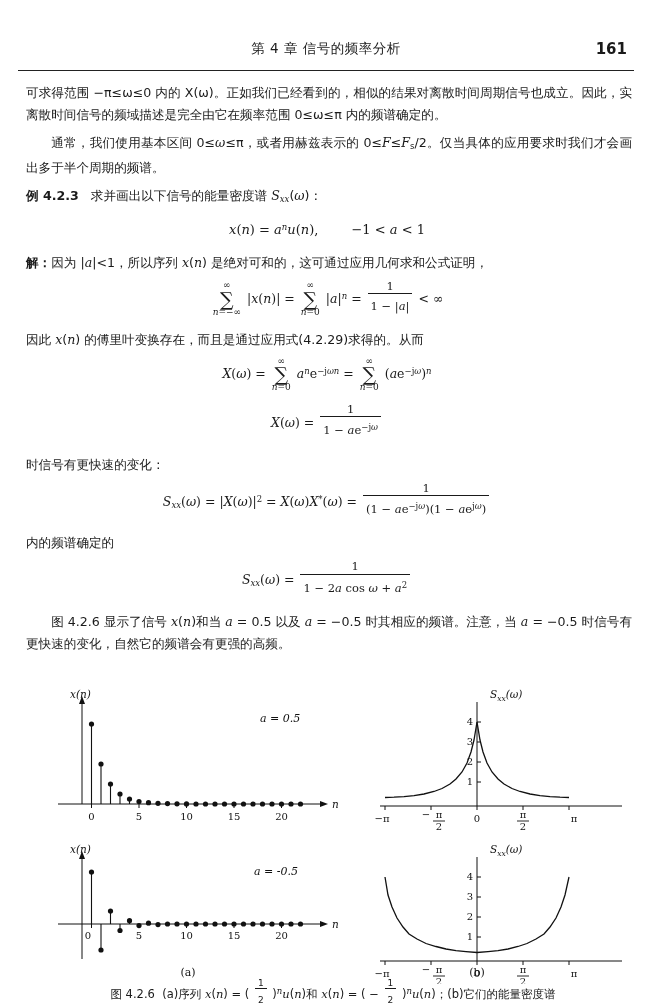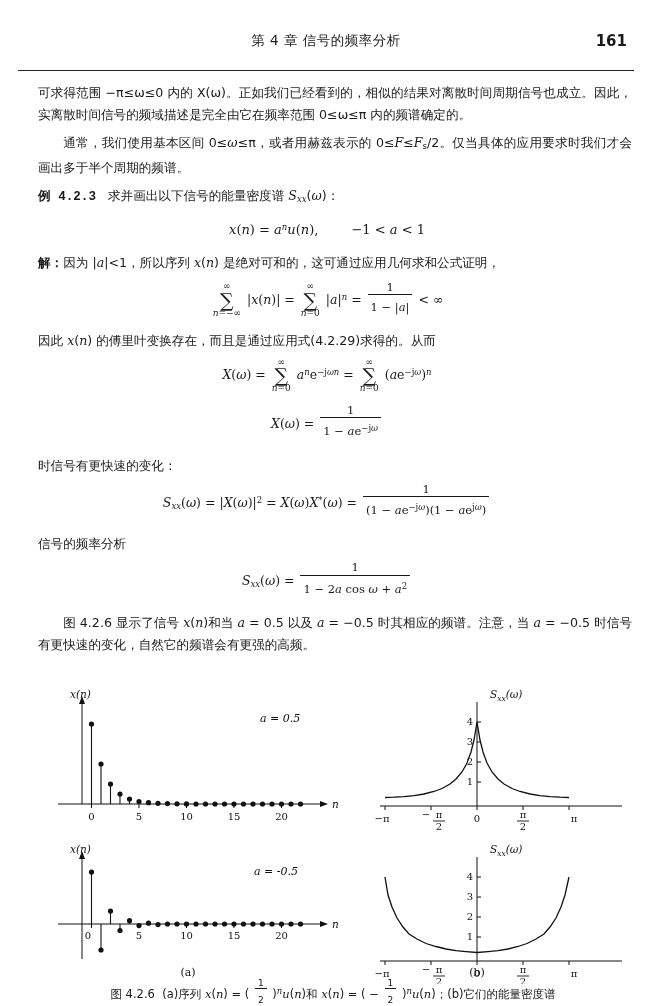--- a/index.html
+++ b/index.html
@@ -17,21 +17,21 @@
   }
   .page {
     position: relative;
     width: 652px;
     height: 1006px;
     padding: 0;
   }
   
   .header {
     position: absolute;
-    top: 32px;
+    top: 40px;
     left: 0;
     width: 649px;
     height: 24px;
   }
   .header-title {
     position: absolute;
     left: 0;
     width: 652px;
     text-align: center;
     font-size: 13.5px;
@@ -57,34 +57,34 @@
   
   .body-text {
     position: absolute;
     left: 22px;
     top: 82px;
     width: 610px;
     font-size: 12.6px;
     line-height: 22px;
   }
   .para {
-    margin: 0 0 6px 16px;
+    margin: 0 0 6px 4px;
     text-align: justify;
     text-justify: inter-ideograph;
   }
   .indent { text-indent: 2em; }
   .eq {
     text-align: center;
     margin: 4px 0 10px 0;
     font-family: "DejaVu Serif", "Liberation Serif", serif;
     font-size: 13px;
   }
   .eq-small { font-size: 12.5px; }
   .it { font-style: italic; font-family: "DejaVu Serif","Liberation Serif",serif; }
-  .bold { font-weight: bold; font-family: Liberation Mono, monospace; }
+  .bold { font-weight: bold; }
   sub.s { font-size: 8.5px; vertical-align: -0.25em; }
   sup.s { font-size: 8.5px; vertical-align: 0.5em; }
   .frac {
     display: inline-block;
     vertical-align: middle;
     text-align: center;
     font-size: 11.5px;
     line-height: 1.15;
     margin: 0 2px;
   }
@@ -182,21 +182,21 @@
 
     <p class="para">时信号有更快速的变化：</p>
 
     <div class="eq eq-small">
       <span class="it">S</span><sub class="s"><span class="it">xx</span></sub>(<span class="it">ω</span>) =
       |<span class="it">X</span>(<span class="it">ω</span>)|<sup class="s">2</sup> =
       <span class="it">X</span>(<span class="it">ω</span>)<span class="it">X</span><sup class="s">*</sup>(<span class="it">ω</span>) =
       <span class="frac"><span class="num">1</span><span class="den">(1 − <span class="it">a</span>e<sup class="s">−j<span class="it">ω</span></sup>)(1 − <span class="it">a</span>e<sup class="s">j<span class="it">ω</span></sup>)</span></span>
     </div>
 
-    <p class="para">信号的频率分析</p>
+    <p class="para">内的频谱确定的</p>
 
     <div class="eq eq-small">
       <span class="it">S</span><sub class="s"><span class="it">xx</span></sub>(<span class="it">ω</span>) =
       <span class="frac"><span class="num">1</span><span class="den">1 − 2<span class="it">a</span> cos <span class="it">ω</span> + <span class="it">a</span><sup class="s">2</sup></span></span>
     </div>
 
 
     <p class="para indent">
       图 4.2.6 显示了信号 <span class="it">x</span>(<span class="it">n</span>)和当 <span class="it">a</span> = 0.5 以及 <span class="it">a</span> = −0.5 时其相应的频谱。注意，当 <span class="it">a</span> = −0.5 时信号有更快速的变化，自然它的频谱会有更强的高频。
     </p>

